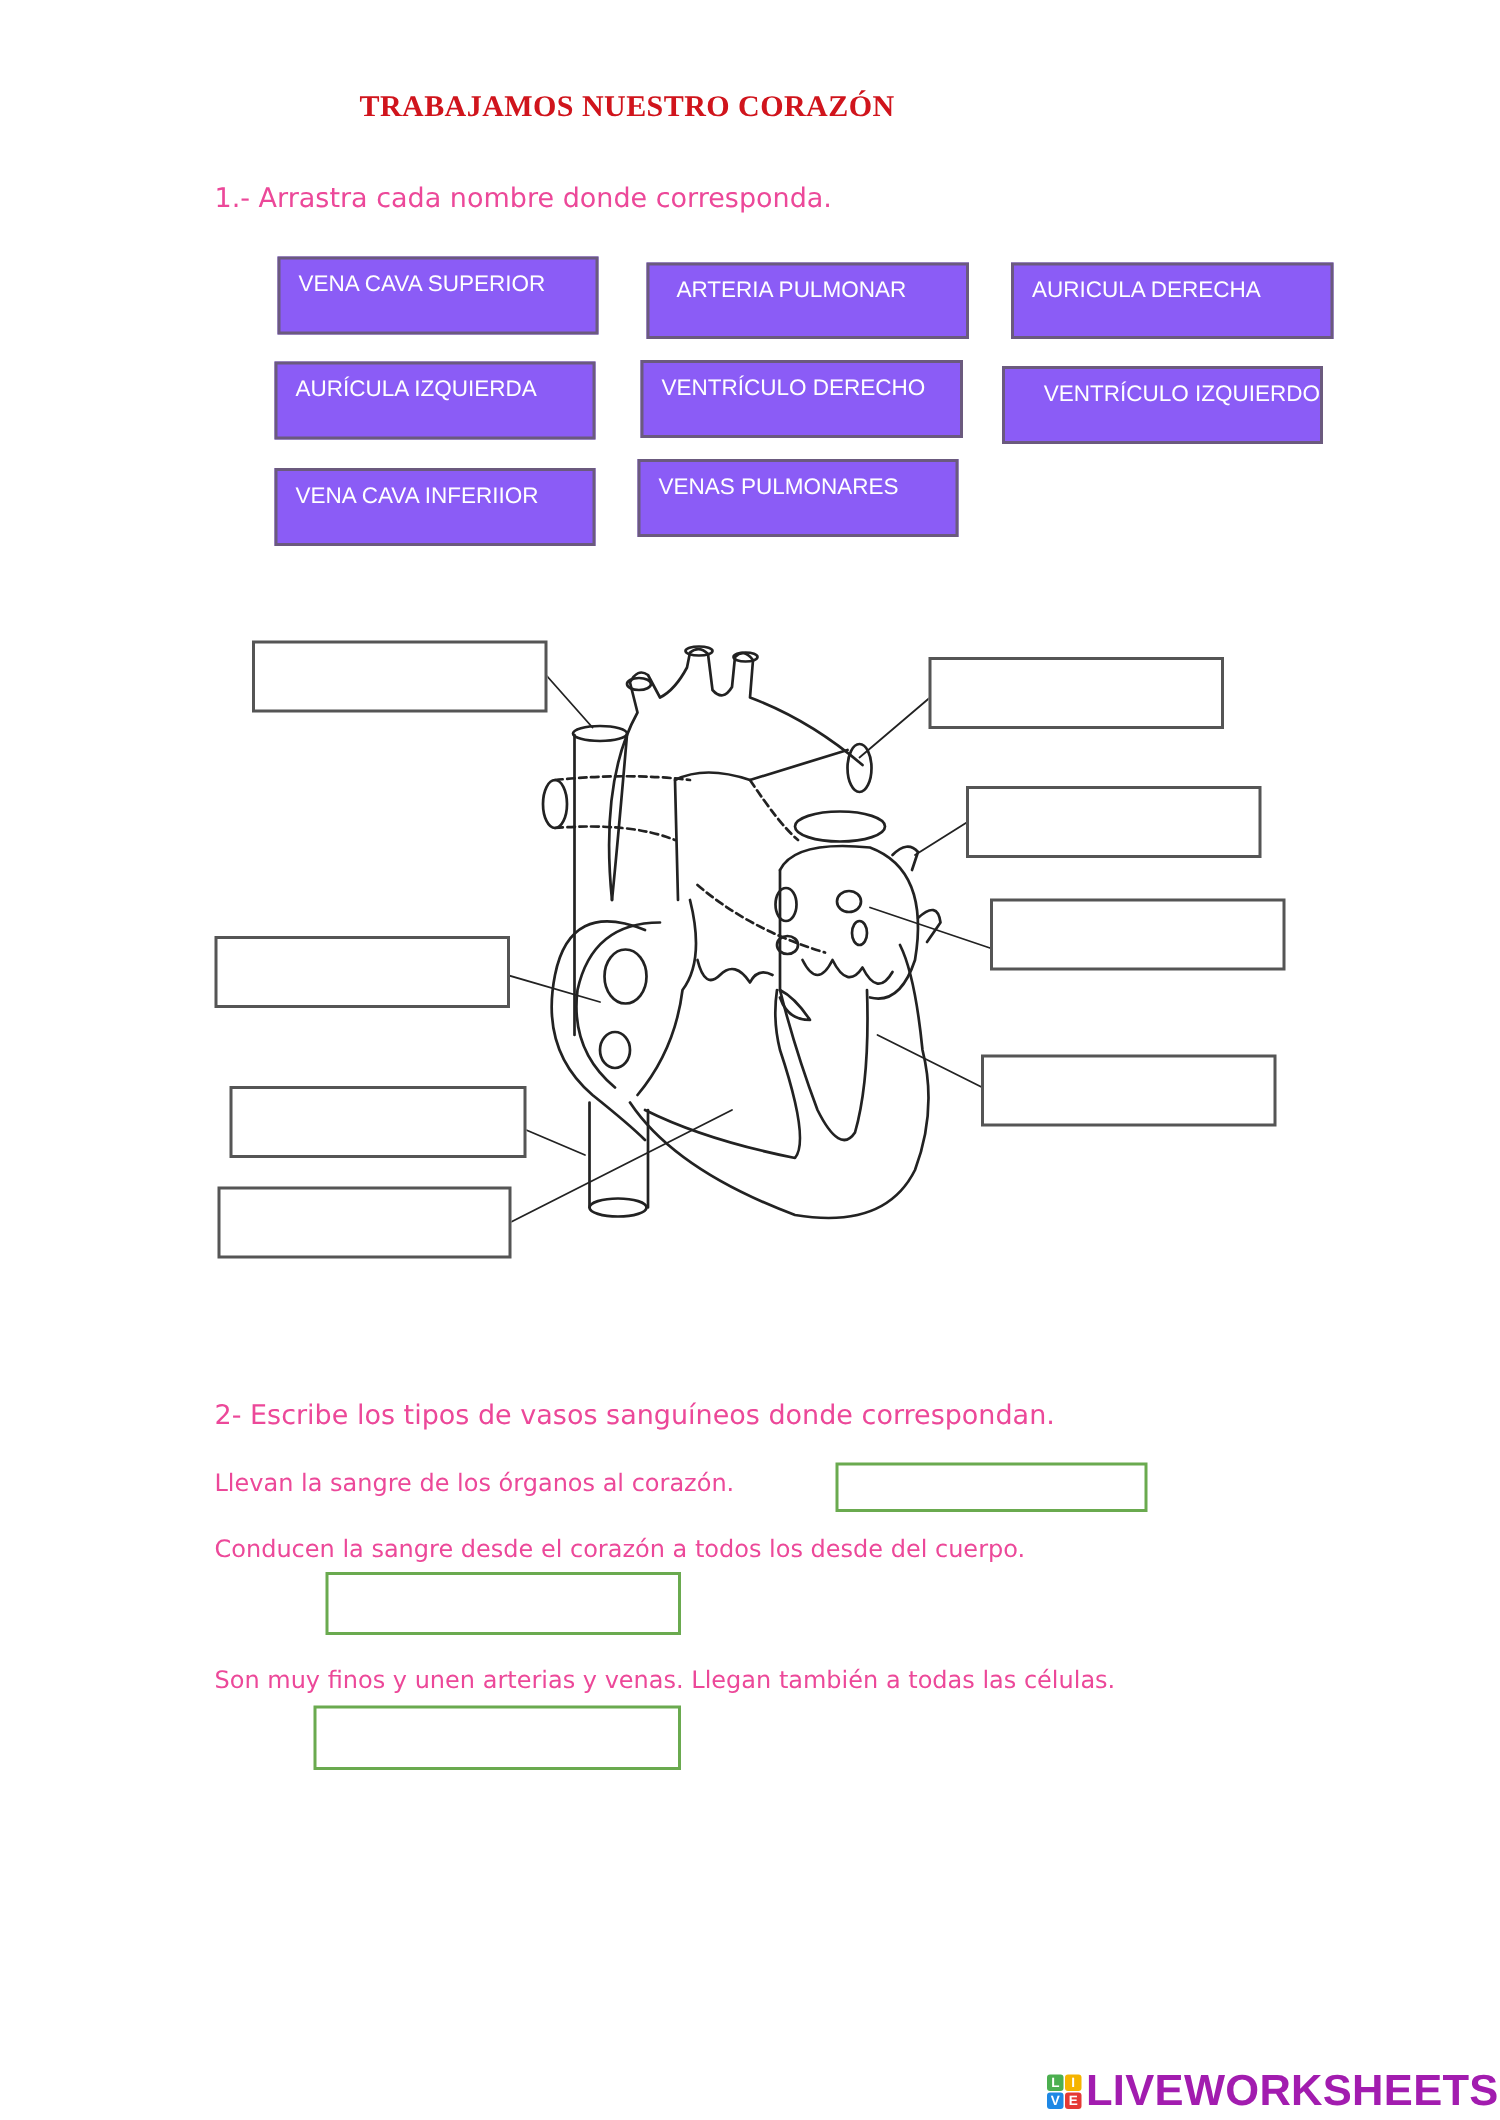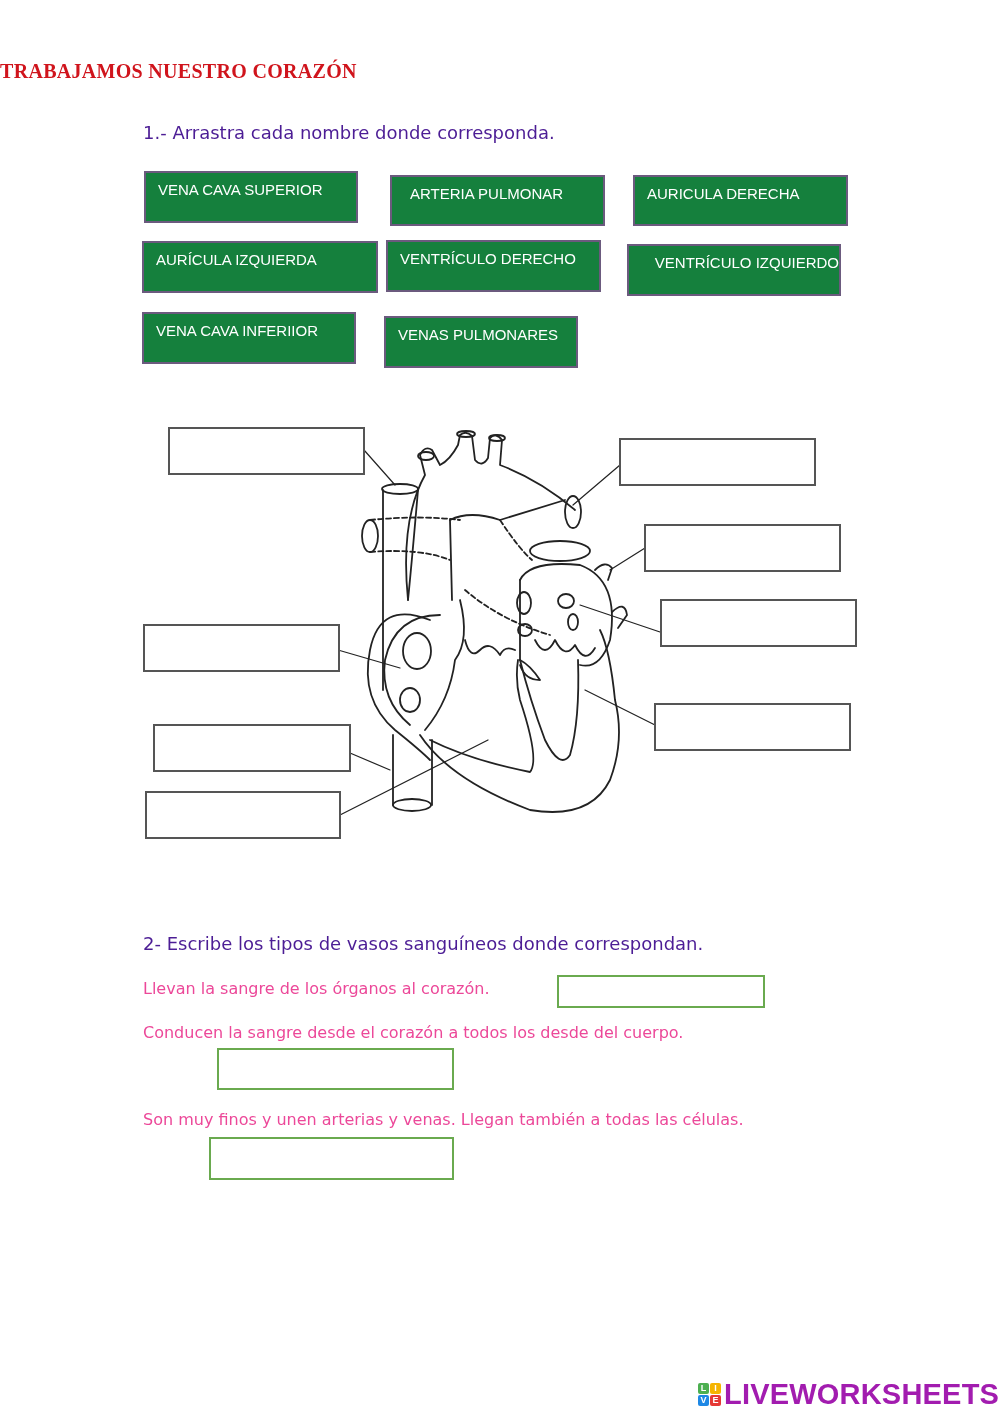--- a/index.html
+++ b/index.html
@@ -1,43 +1,43 @@
 <!DOCTYPE html>
 <html><head>
 <meta charset="utf-8">
 <style>
   html, body { margin:0; padding:0; background:#ffffff; }
   body { width:1000px; height:1413px; position:relative; overflow:hidden; font-family:"DejaVu Sans", sans-serif; }
-  .title { position:absolute; left:0; width:836px; top:60px; color:#d0141c; font-family:"Liberation Serif", serif; font-weight:bold; font-size:20px; letter-spacing:0.3px; }
-  .instr { position:absolute; color:#4c1d95; font-family:"DejaVu Sans", sans-serif; font-size:18px; }
-  .chip { position:absolute; background:#15803d; border:2px solid #6b5a7e; box-sizing:border-box; color:#ffffff; font-family:"Liberation Sans", sans-serif; font-size:15px; padding:8px 0 0 12px; cursor:grab; }
+  .title { position:absolute; left:0; width:836px; top:60px; text-align:center; color:#d0141c; font-family:"Liberation Serif", serif; font-weight:bold; font-size:20px; letter-spacing:0.3px; }
+  .instr { position:absolute; color:#ec4899; font-family:"DejaVu Sans", sans-serif; font-size:18px; }
+  .chip { position:absolute; background:#8b5cf6; border:2px solid #6b5a7e; box-sizing:border-box; color:#ffffff; font-family:"Liberation Sans", sans-serif; font-size:15px; padding:8px 0 0 12px; cursor:grab;margin-left:41px; }
   .drop { position:absolute; border:2px solid #555; box-sizing:border-box; background:#fff; }
   .qtext { position:absolute; color:#ec4899; font-family:"DejaVu Sans", sans-serif; font-size:16px; }
   .answer { position:absolute; border:2px solid #6aaa4f; box-sizing:border-box; background:#fff; outline:none; font-size:16px; padding:0 6px; }
   svg.heart { position:absolute; left:0; top:0; }
   .logo { position:absolute; left:698px; top:1378px; display:flex; align-items:center; }
   .logo-icon { display:grid; grid-template-columns:11px 11px; grid-template-rows:11px 11px; gap:1px; margin-right:3px; }
   .logo-icon span { font-family:"Liberation Sans", sans-serif; font-size:9px; font-weight:bold; color:#fff; text-align:center; line-height:11px; border-radius:2px; }
   .logo-text { font-family:"Liberation Sans", sans-serif; font-weight:bold; font-size:29px; color:#a21caf; letter-spacing:0.2px; }
 </style>
 </head>
 <body>
 
 <div class="title">TRABAJAMOS NUESTRO CORAZÓN</div>
 
 <div class="instr" style="left:143px; top:122px;">1.- Arrastra cada nombre donde corresponda.</div>
 
 <div class="chip" style="left:144px; top:171px; width:214px; height:52px;">VENA CAVA SUPERIOR</div>
 <div class="chip" style="left:390px; top:175px; width:215px; height:51px;padding-left:18px;">ARTERIA PULMONAR</div>
 <div class="chip" style="left:633px; top:175px; width:215px; height:51px;">AURICULA DERECHA</div>
-<div class="chip" style="left:142px; top:241px; width:236px; height:52px;">AURÍCULA IZQUIERDA</div>
+<div class="chip" style="left:142px; top:241px; width:214px; height:52px;">AURÍCULA IZQUIERDA</div>
 <div class="chip" style="left:386px; top:240px; width:215px; height:52px;">VENTRÍCULO DERECHO</div>
 <div class="chip" style="left:627px; top:244px; width:214px; height:52px;text-align:right;">VENTRÍCULO IZQUIERDO</div>
 <div class="chip" style="left:142px; top:312px; width:214px; height:52px;">VENA CAVA INFERIIOR</div>
-<div class="chip" style="left:384px; top:316px; width:194px; height:52px;">VENAS PULMONARES</div>
+<div class="chip" style="left:384px; top:306px; width:214px; height:52px;">VENAS PULMONARES</div>
 
 <svg class="heart" width="1000" height="900" fill="none" stroke="#222" stroke-width="1.8" stroke-linecap="round" stroke-linejoin="round">
 
   <path d="M383 490 L383 690 M418 490 Q412 560 408 600"></path>
   <ellipse cx="400" cy="489" rx="18" ry="5"></ellipse>
 
   <path d="M408 600 Q400 520 425 475 L420 455 Q425 445 432 450 L440 465 Q450 460 458 445 L460 435 Q466 430 472 436 L475 460 Q482 468 488 458 L490 438 Q496 432 502 440 L500 465 Q540 480 575 510"></path>
   <ellipse cx="426" cy="456" rx="8" ry="4"></ellipse>
   <ellipse cx="466" cy="434" rx="9" ry="3"></ellipse>
   <ellipse cx="497" cy="438" rx="8" ry="3"></ellipse>

